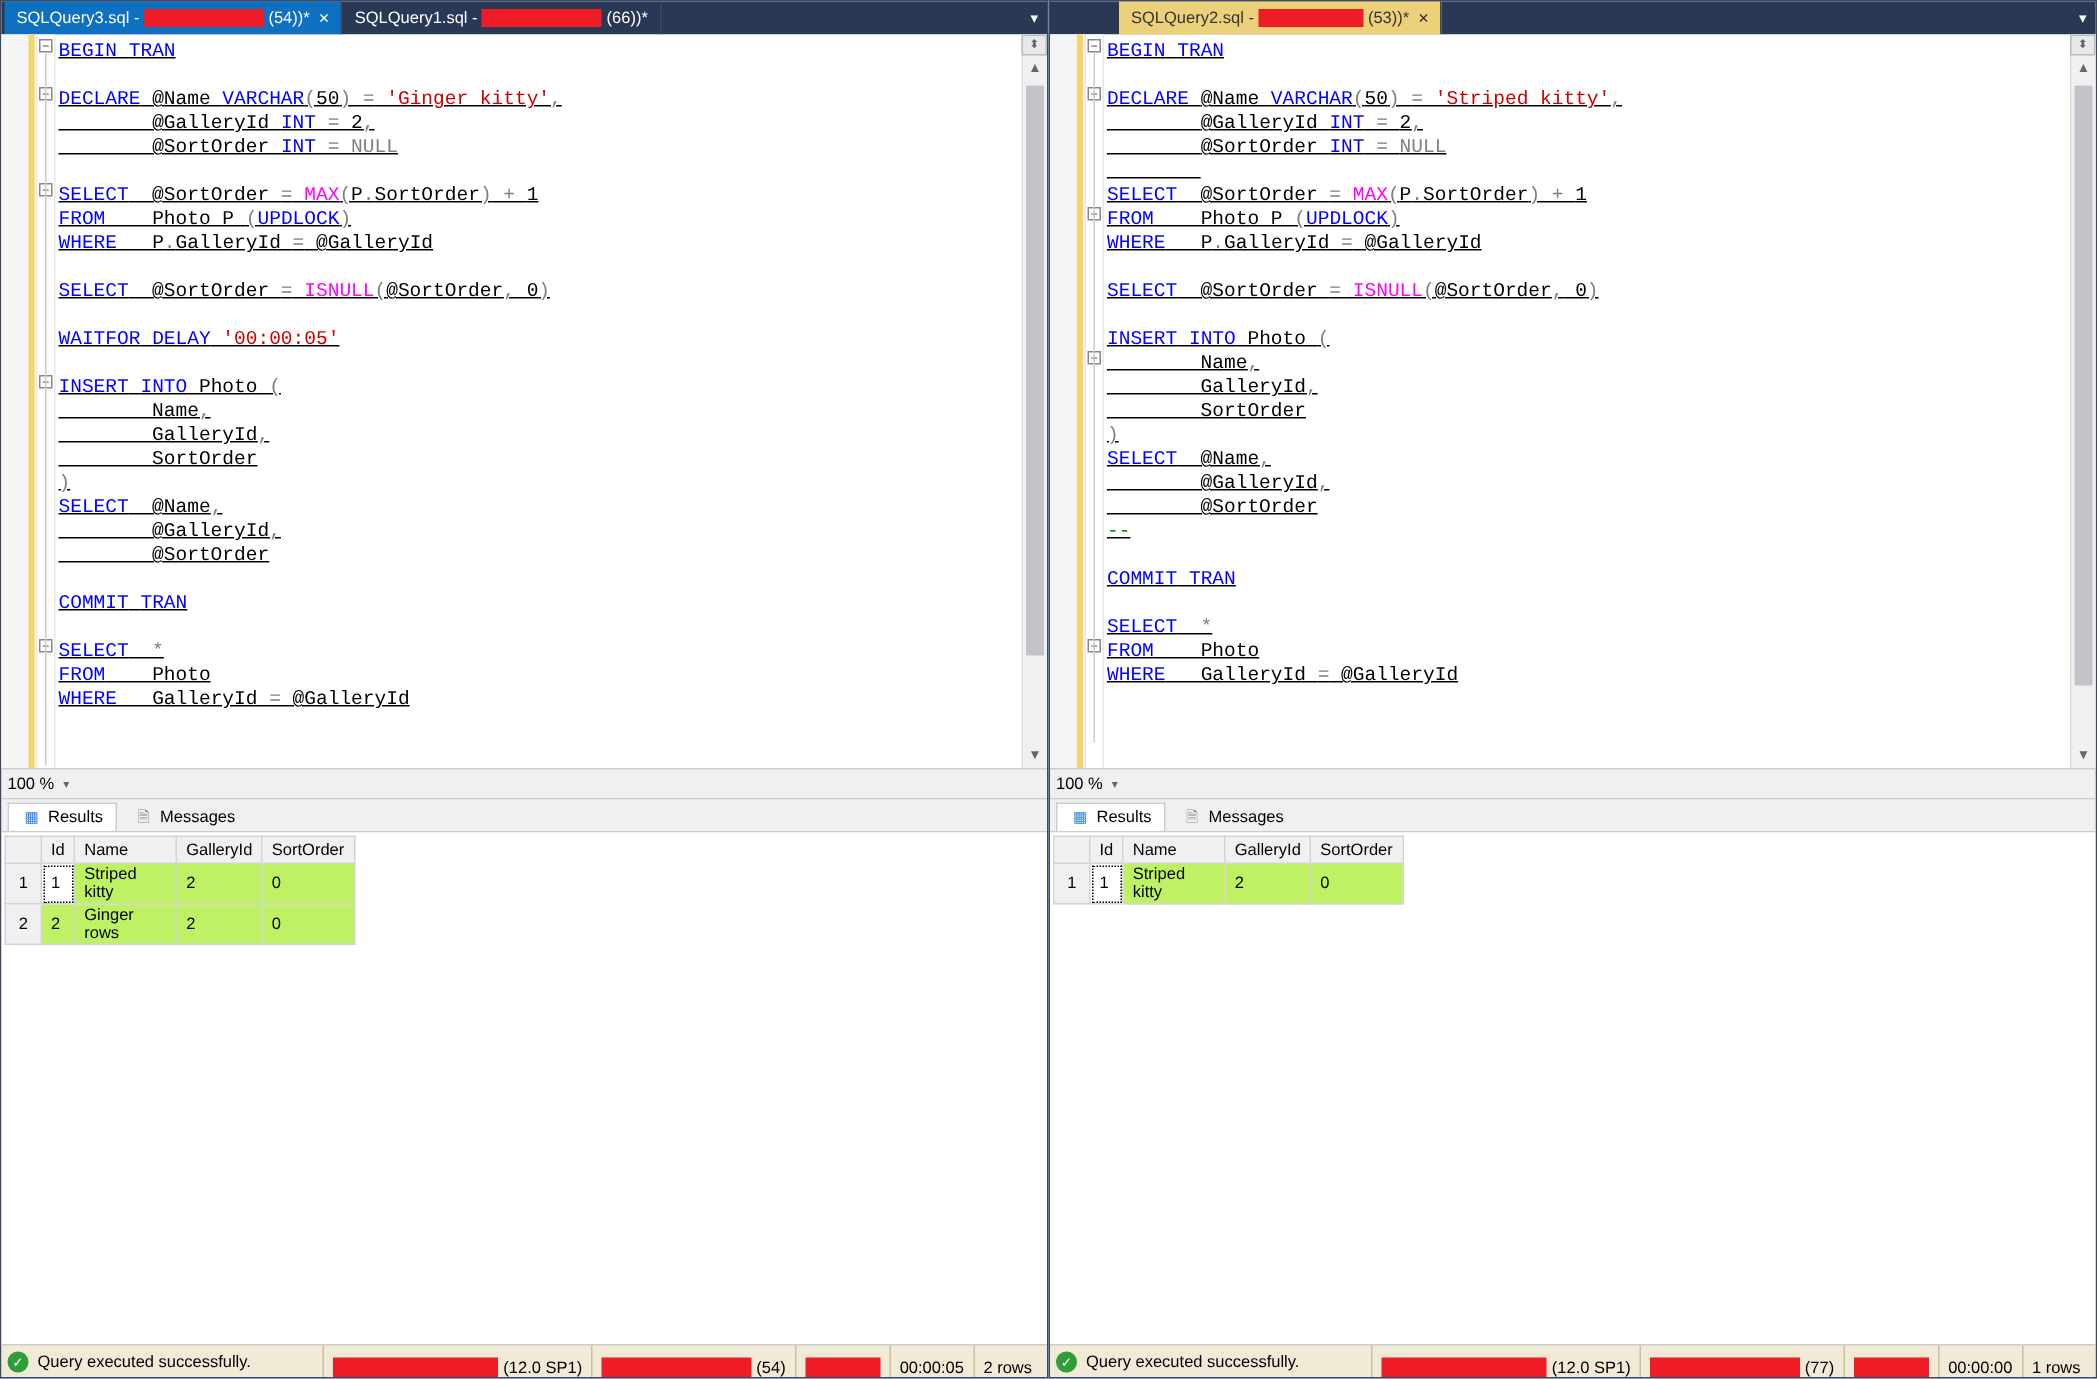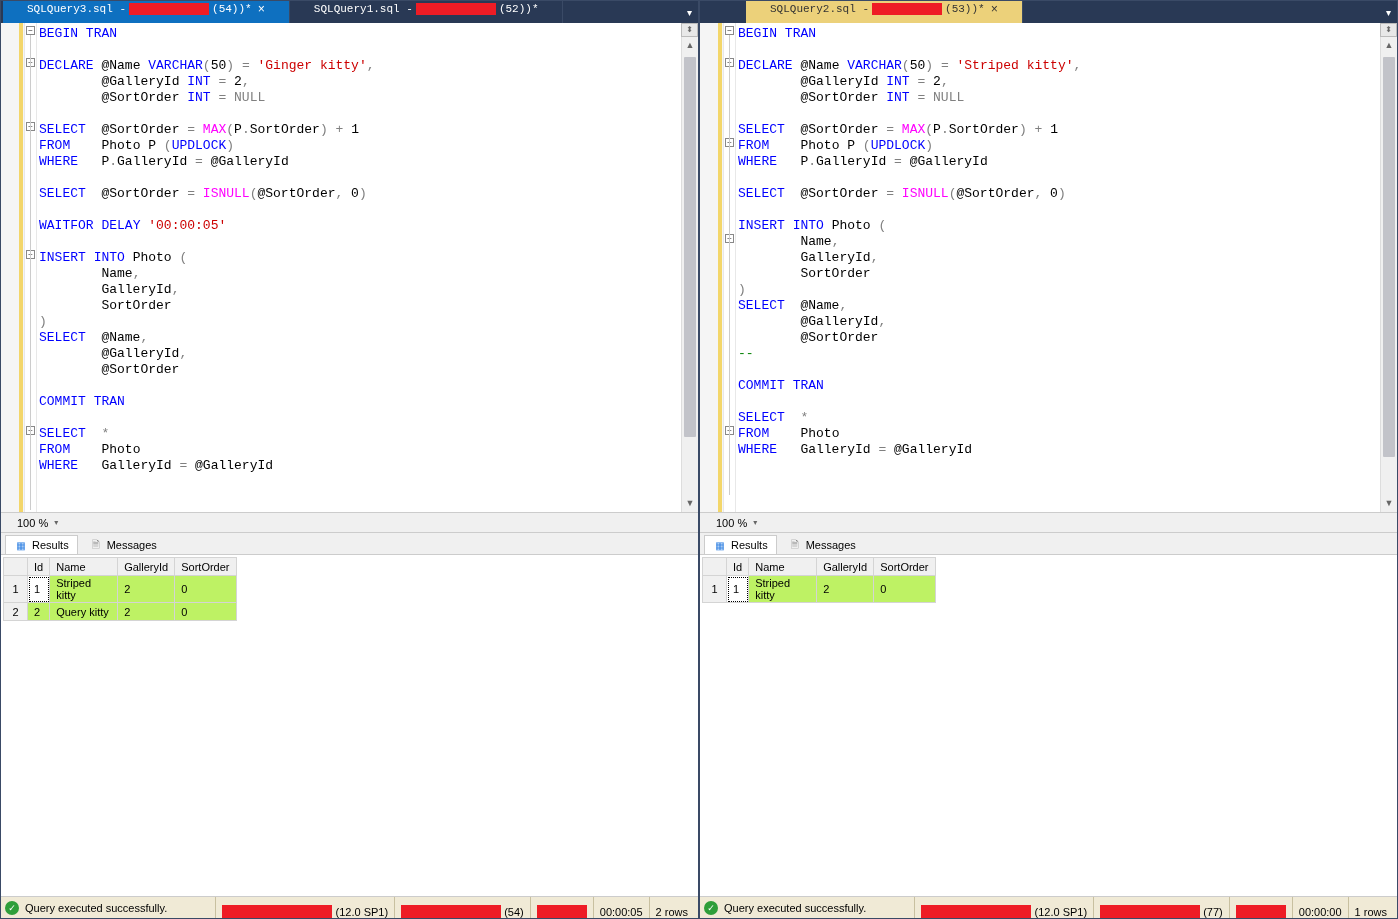--- a/index.html
+++ b/index.html
@@ -26,28 +26,28 @@
 .tabbar {
   display: flex;
   align-items: center;
   background: #293955;
   height: 22px;
   padding-left: 2px;
   position: relative;
 }
 .tab {
   display: flex;
-  padding: 2px 24px;
+  align-items: center;
+  padding: 2px 8px;
   height: 22px;
   font-size: 11px;
   color: #fff;
   cursor: pointer;
   border-right: 1px solid #3a4a66;
   position: relative;
-  font-family: Liberation Mono, monospace;
 }
 .tab.active { background: #0e70c0; }
 .tab .redact {
   display: inline-block;
   background: #ee1c25;
   height: 12px;
   margin: 0 3px;
   vertical-align: middle;
 }
 .tab .close {
@@ -88,20 +88,21 @@
 }
 .code {
   flex: 1;
   font-family: Consolas, 'Courier New', monospace;
   font-size: 13px;
   line-height: 16px;
   padding: 3px 4px 3px 2px;
   white-space: pre;
   overflow: hidden;
   position: relative;
+  text-decoration: underline;
 }
 .fold-col {
   width: 12px;
   background: #fff;
   border-right: 1px solid #e8e8e8;
   position: relative;
 }
 .fold-box {
   position: absolute;
   left: 1px;
@@ -159,21 +160,21 @@
   color: #666;
 }
 
 
 .zoom-bar {
   height: 20px;
   background: #f0f0f0;
   border-bottom: 1px solid #ccc;
   display: flex;
   align-items: center;
-  padding: 0 16px;
+  padding: 0 4px;
   font-size: 11px;
 }
 .zoom-bar .dd {
   margin-left: 6px;
   font-size: 8px;
   color: #666;
 }
 
 
 .res-tabs {
@@ -280,21 +281,21 @@
   <div class="tabbar">
     <div class="tab active">
       <span>SQLQuery3.sql - </span>
       <span class="redact" style="width:80px"></span>
       <span>(54))*</span>
       <span class="close">×</span>
     </div>
     <div class="tab">
       <span>SQLQuery1.sql - </span>
       <span class="redact" style="width:80px"></span>
-      <span>(52))*</span>
+      <span>(66))*</span>
     </div>
     <span class="dropdown-icon">▾</span>
   </div>
 
   <div class="editor-wrap" style="height:490px">
     <div class="gutter">
       <div class="yellow-stripe"></div>
     </div>
     <div class="fold-col">
       <div class="fold-box" style="top:3px">−</div>
@@ -369,21 +370,21 @@
       <tr>
         <td class="rownum">1</td>
         <td class="sel">1</td>
         <td>Striped kitty</td>
         <td>2</td>
         <td>0</td>
       </tr>
       <tr>
         <td class="rownum">2</td>
         <td>2</td>
-        <td>Query kitty</td>
+        <td>Ginger rows</td>
         <td>2</td>
         <td>0</td>
       </tr>
     </tbody>
       </table>
   </div>
 
   <div class="status">
     <span class="ok-icon">✓</span>
     <span>Query executed successfully.</span>

